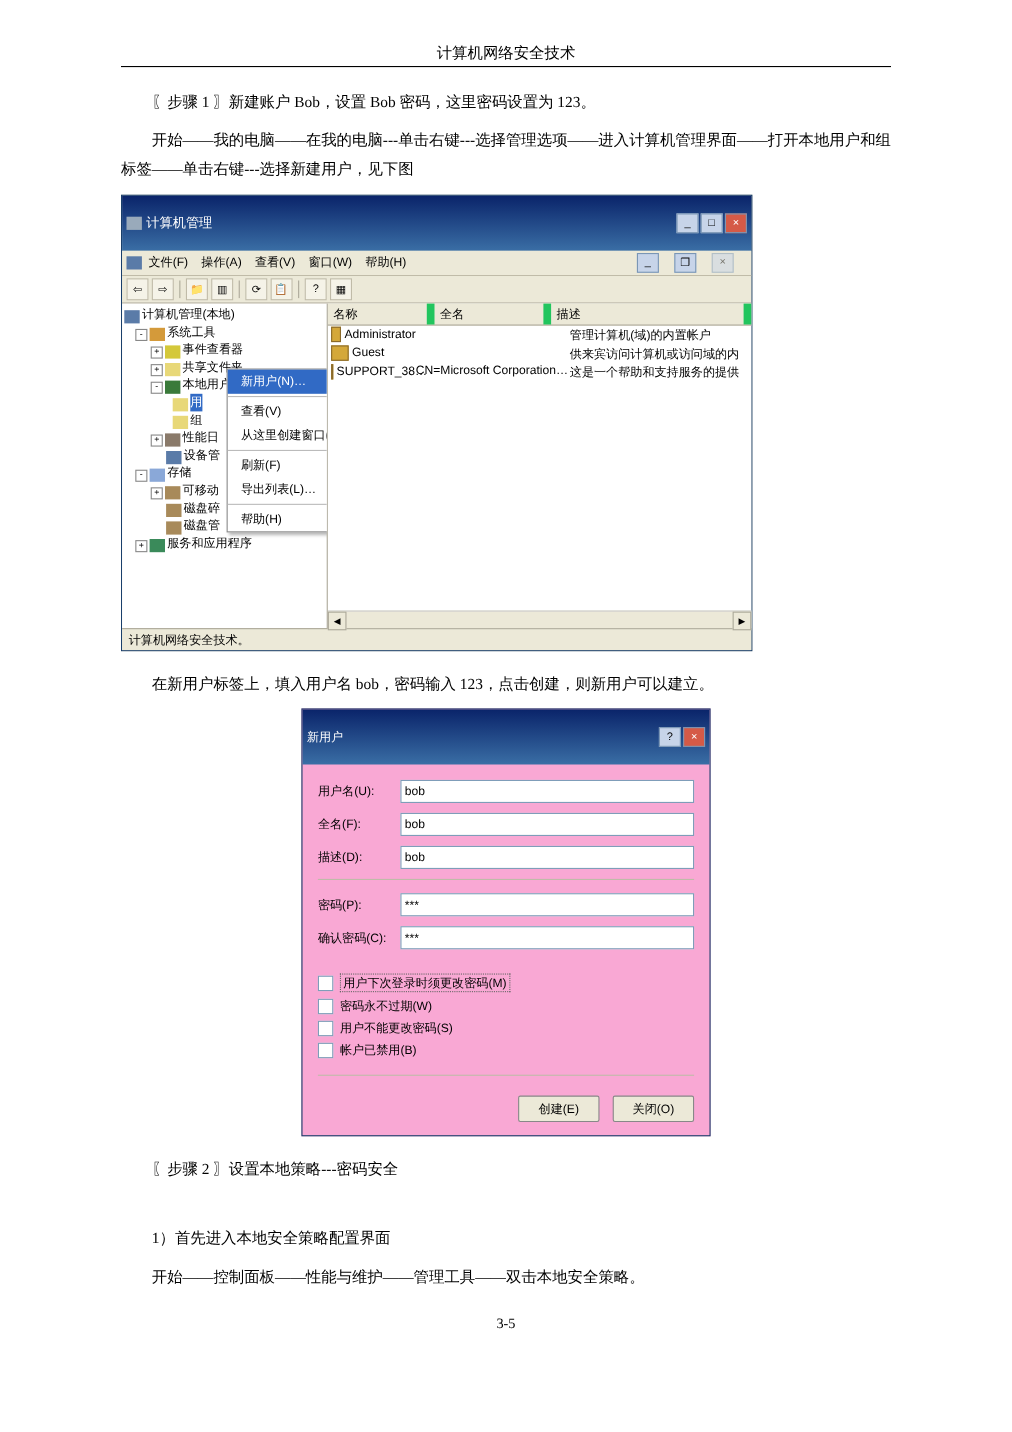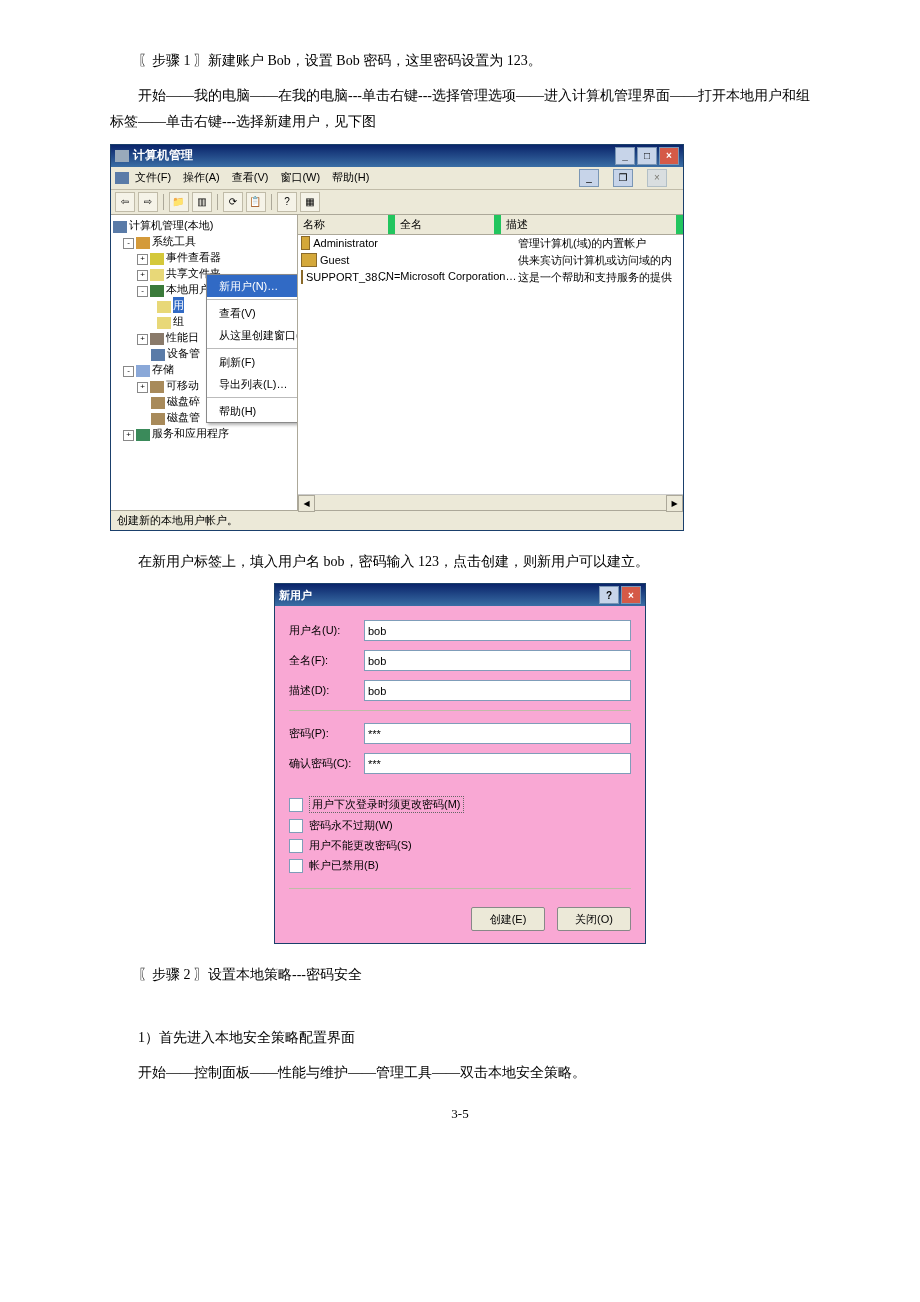--- a/index.html
+++ b/index.html
@@ -5,21 +5,21 @@
   body{margin:0;background:#fff;font-family:"SimSun","宋体",serif;font-size:14px;color:#000;width:920px}
   .page{padding:40px 110px 30px}
   .hdr{text-align:center;font-size:14px;border-bottom:1px solid #000;padding-bottom:2px;margin-bottom:20px}
   .ftr{text-align:center;font-size:13px;margin-top:20px}
   .h2{font-size:17px;font-weight:bold;margin:18px 0 30px 0}
   p{margin:8px 0;line-height:1.9;text-indent:2em}
   .noindent{text-indent:0}
   .screenshot{margin:6px auto 18px;font-family:"Tahoma","宋体",sans-serif;font-size:11px}
   
   .win{border:1px solid #1a3f6b;background:#ece9d8}
-  .tb{background:linear-gradient(#0a246a,#3a6ea5);color:#fff;display:flex;align-items:center;padding:2px 4px;font-weight:bold;font-size:12px}
+  .tb{background:linear-gradient(#0a246a,#3a6ea5);color:#fff;display:flex;align-items:center;padding:16px 4px;font-weight:normal;font-size:12px}
   .tb .sp{flex:1}
   .wbtn{display:inline-flex;align-items:center;justify-content:center;width:18px;height:16px;background:#c7d4e9;color:#000;border:1px solid #7a96b5;margin-left:2px;font-size:10px;font-family:Arial}
   .wbtn.cl{background:#d55a47;color:#fff}
   .menubar{background:#ece9d8;padding:2px 4px;display:flex;align-items:center;border-bottom:1px solid #c0bba8}
   .menubar span{margin-right:12px}
   .menubar .sp{flex:1}
   .toolbar{background:#ece9d8;padding:2px 4px;display:flex;align-items:center;gap:3px;border-bottom:1px solid #aca899}
   .tb-ic{width:18px;height:18px;border:1px solid #c0bba8;display:inline-flex;align-items:center;justify-content:center;background:#f5f3e8;font-size:10px}
   .tb-sep{width:1px;height:16px;background:#aca899;margin:0 2px}
   .body1{display:flex;height:295px;background:#fff}
@@ -68,20 +68,21 @@
   .chk .lbl.boxed{border:1px dotted #666;padding:0 2px}
   .dbtns{display:flex;justify-content:flex-end;gap:12px;padding:18px 14px 12px}
   .dbtn{width:72px;height:22px;background:#ece9d8;border:1px solid #888;border-radius:2px;display:flex;align-items:center;justify-content:center}
   .sc1{width:572px;margin-left:0}
   .sc1 .tree{position:relative}
 </style>
 </head>
 <body>
 
 <div class="page">
+  <div class="hdr">计算机网络安全技术</div>
 
 
   <p>〖步骤 1 〗新建账户 Bob，设置 Bob 密码，这里密码设置为 123。</p>
   <p class="noindent" style="text-indent:2em">开始——我的电脑——在我的电脑---单击右键---选择管理选项——进入计算机管理界面——打开本地用户和组标签——单击右键---选择新建用户，见下图</p>
 
   <div class="screenshot sc1 win">
     <div class="tb">
       <span style="width:14px;height:12px;background:#9ab;display:inline-block;margin-right:4px"></span>
       <span>计算机管理</span>
       <span class="sp"></span>
@@ -225,21 +226,21 @@
               <div class="c3">这是一个帮助和支持服务的提供</div>
             </div>
         </div>
         <div class="scroll-h">
           <span class="sbtn">◀</span>
           <span style="flex:1"></span>
           <span class="sbtn">▶</span>
         </div>
       </div>
     </div>
-    <div class="status">创建新的本地用户帐户。</div>
+    <div class="status">计算机网络安全技术。</div>
   </div>
 
   <p>在新用户标签上，填入用户名 bob，密码输入 123，点击创建，则新用户可以建立。</p>
 
   <div class="dlg">
     <div class="tb">
       <span>新用户</span>
       <span class="sp"></span>
       <span class="wbtn">?</span>
       <span class="wbtn cl">×</span>

